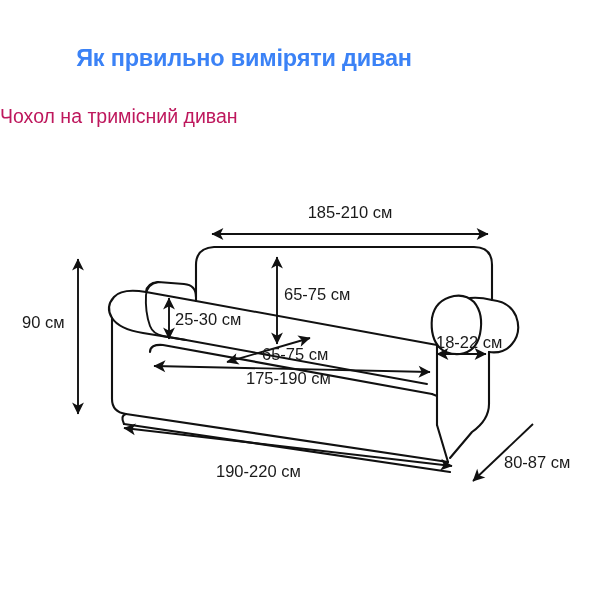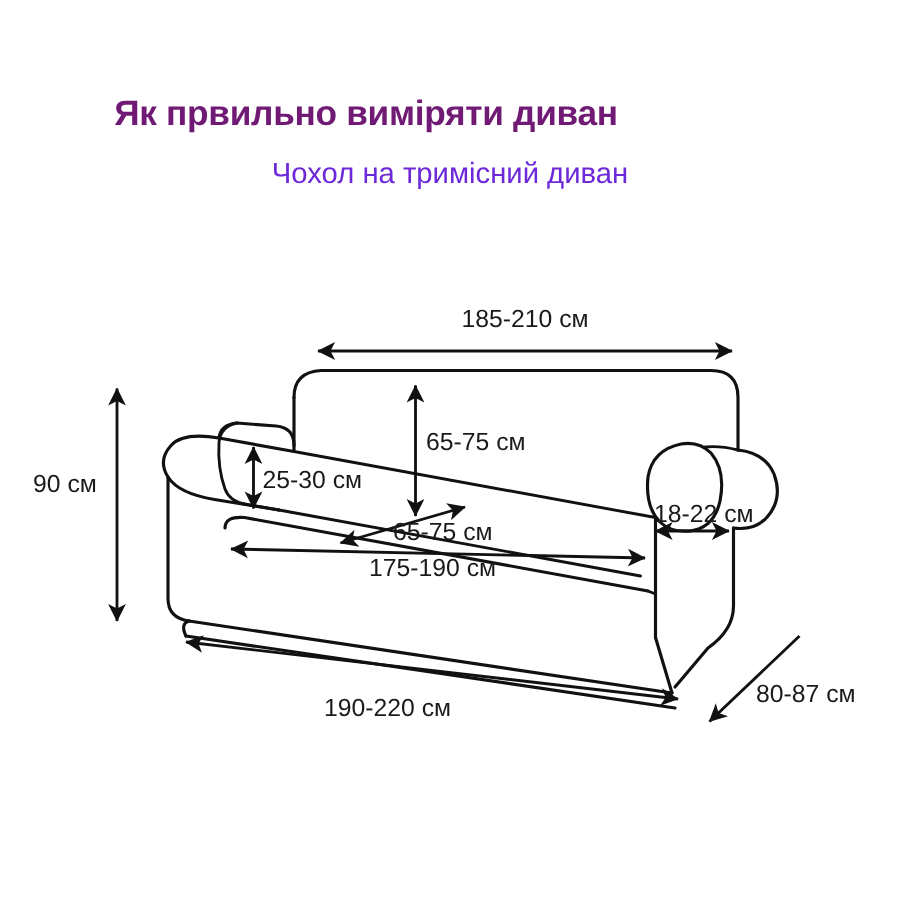--- a/index.html
+++ b/index.html
@@ -24,32 +24,31 @@
   }
   .title {
     position: absolute;
     top: 45px;
     left: 0;
     width: 488px;
     text-align: center;
     font-size: 23.5px;
     font-weight: 700;
     letter-spacing: -0.2px;
-    color: #701a75;
-    margin-top: 17px;
+    color: #3b82f6;
   }
   .subtitle {
     position: absolute;
     top: 105px;
     left: 0;
     width: 600px;
-    text-align: center;
+    text-align: left;
     font-size: 19.5px;
     font-weight: 400;
-    color: #6d28d9;
+    color: #be185d;
   }
   #diagram {
     position: absolute;
     left: 0;
     top: 0;
     width: 600px;
     height: 600px;
   }
   svg text {
     font-family: "Liberation Sans", sans-serif;

